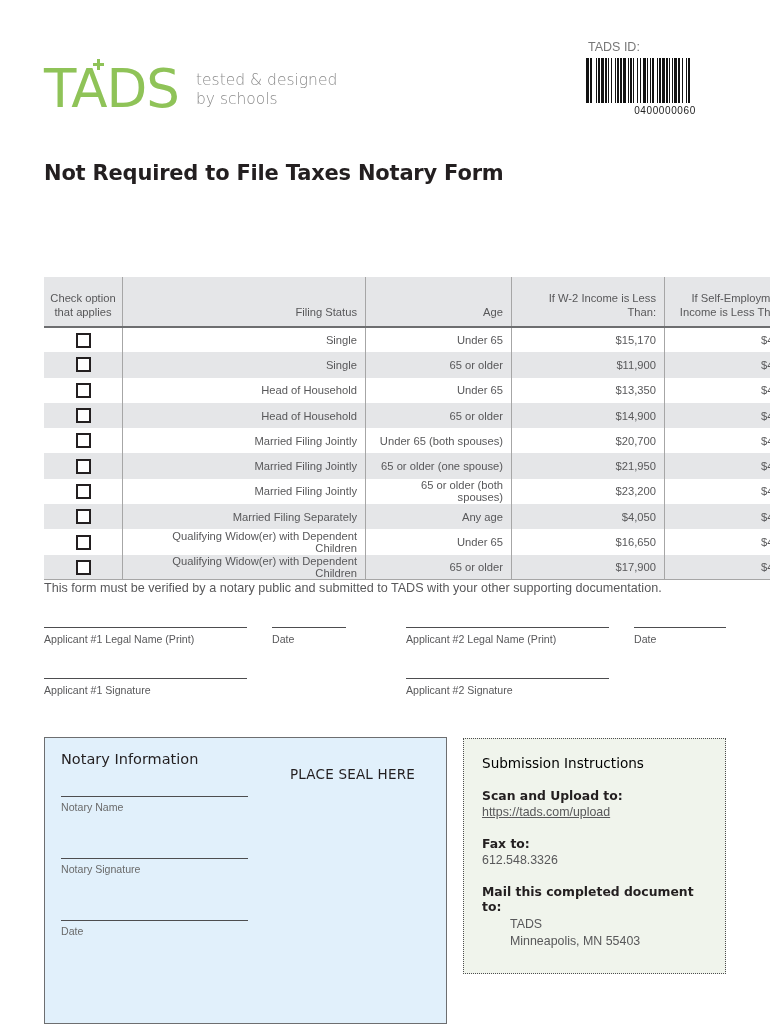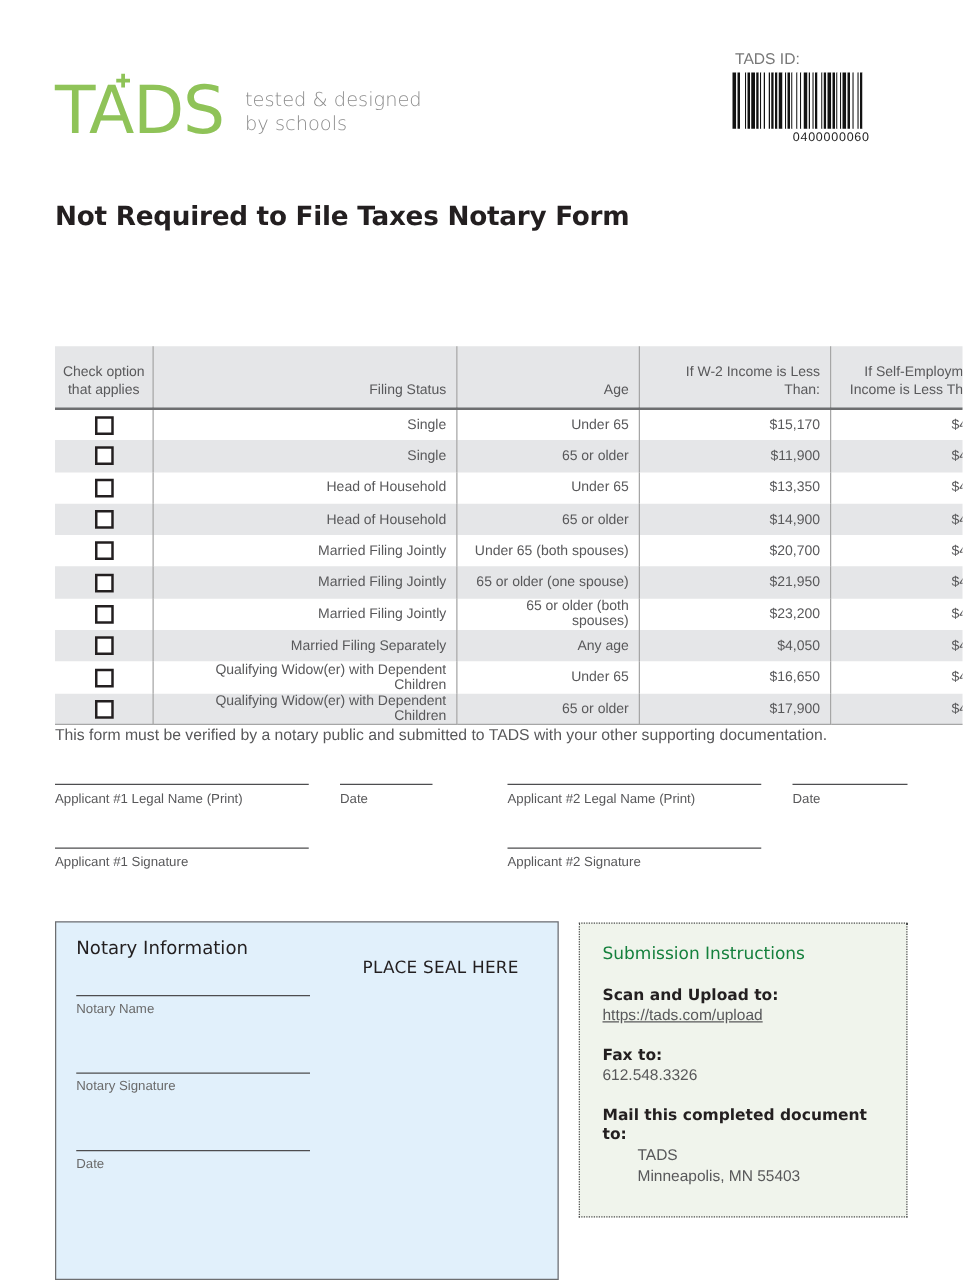--- a/index.html
+++ b/index.html
@@ -240,21 +240,21 @@
     top: 738px;
     width: 263px;
     height: 236px;
     background: #f0f4ec;
     border: 1px dotted #4d4d4f;
     box-sizing: border-box;
     padding: 16px 18px;
   }
   .sub-title {
     font-size: 13.6px;
-    color: #15803d;
+    color: #000000;
     font-family: "DejaVu Sans", sans-serif;
     margin-bottom: 17px;
   }
   .sub-head {
     font-size: 12.4px;
     color: #231f20;
     font-family: "DejaVu Sans", sans-serif;
     font-weight: bold;
     margin-bottom: 2px;
   }

